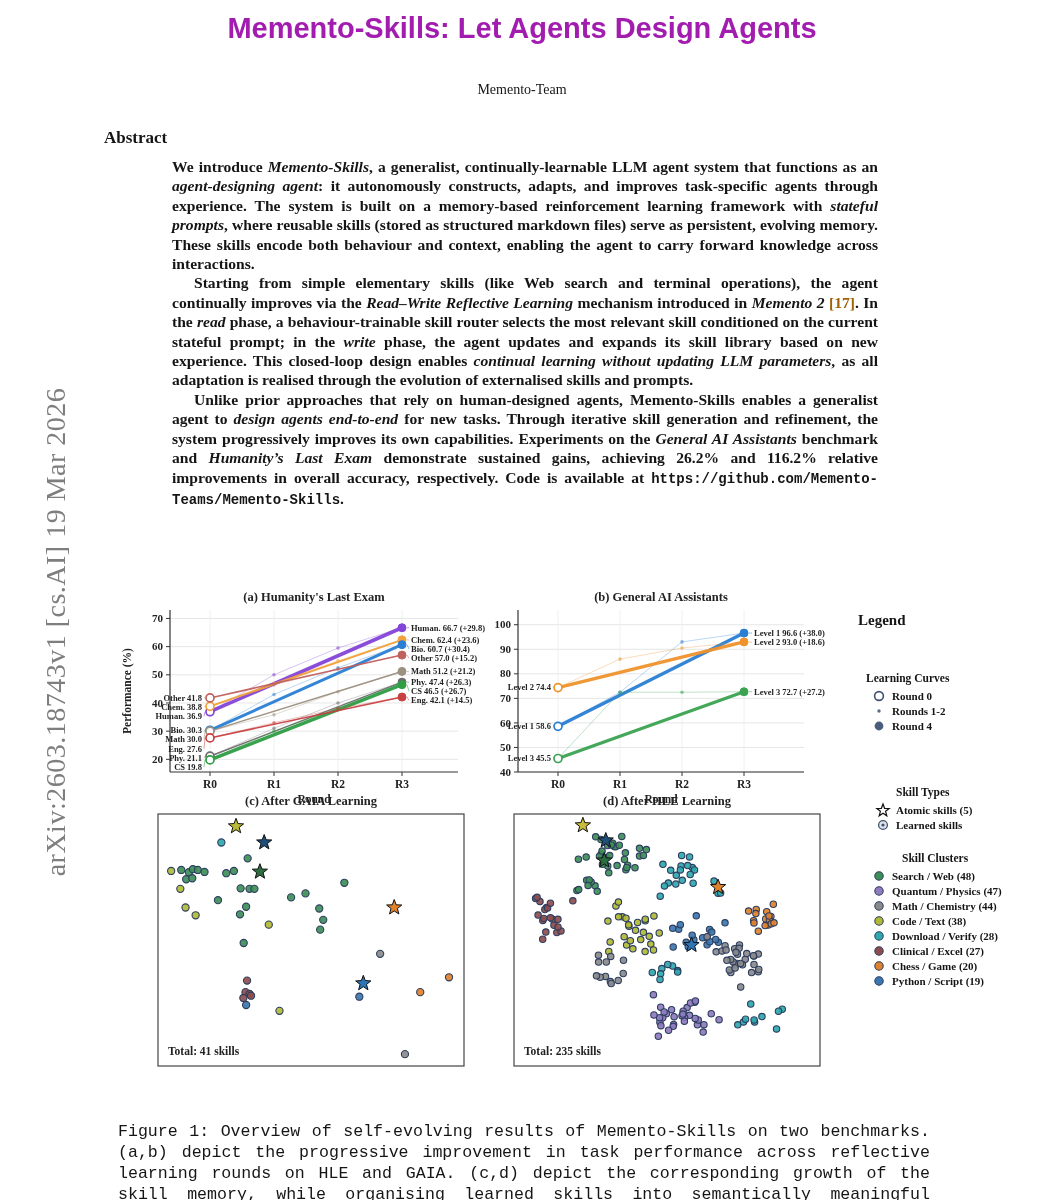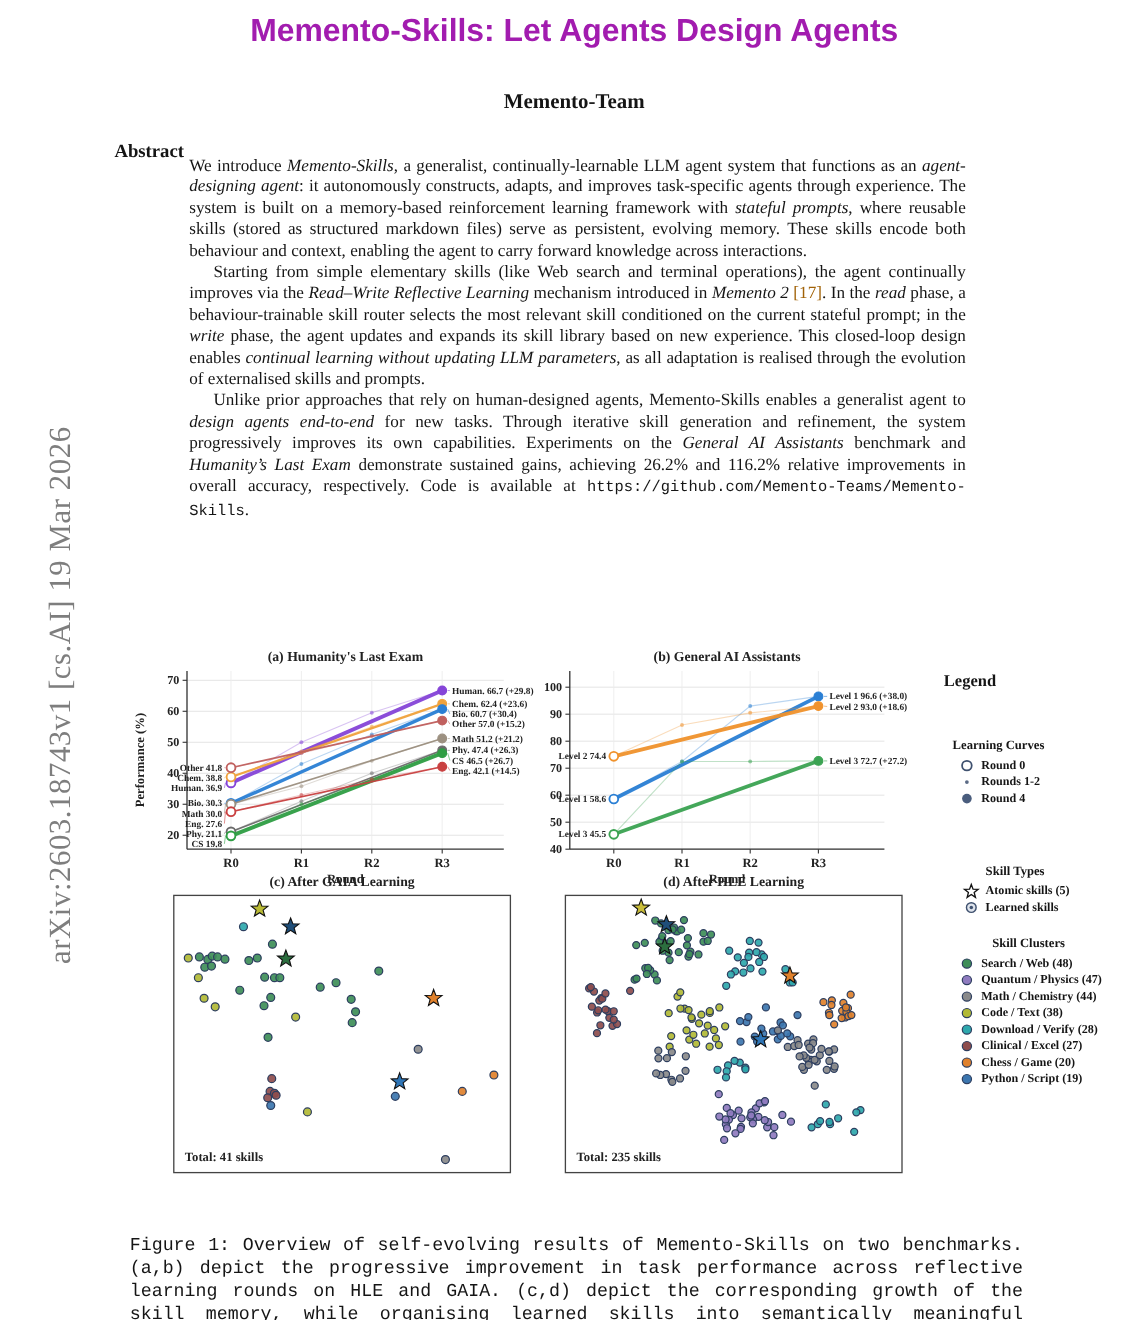--- a/index.html
+++ b/index.html
@@ -2,23 +2,23 @@
 <html><head>
 <meta charset="utf-8">
 <style>
   html,body{margin:0;padding:0;background:#ffffff;}
   .page{position:relative;width:1044px;height:1200px;background:#ffffff;overflow:hidden;
         font-family:"Liberation Serif",serif;color:#151515;}
   .watermark{position:absolute;left:56px;top:632px;transform:translate(-50%,-50%) rotate(-90deg);
         transform-origin:center;white-space:nowrap;font-size:28px;color:#7e7e7e;letter-spacing:.5px;}
   .title{position:absolute;top:12px;left:100px;width:844px;margin:0;text-align:center;
         font-family:"Liberation Sans",sans-serif;font-weight:bold;font-size:29px;color:#a21caf;}
-  .team{position:absolute;top:82px;left:100px;width:844px;text-align:center;font-weight:bold;font-size:19px;}
+  .team{position:absolute;top:82px;left:100px;width:844px;text-align:center;font-weight:normal;font-size:14px;}
   .abs-head{position:absolute;top:128px;left:104px;width:844px;text-align:left;font-weight:bold;font-size:17px;}
-  .abstract{position:absolute;top:141px;left:172px;width:706px;font-size:15.6px;line-height:19.4px;text-align:justify;}
+  .abstract{position:absolute;top:157px;left:172px;width:706px;font-size:15.6px;line-height:19.4px;text-align:justify;font-weight:bold;}
   .abstract p{margin:0;}
   .abstract p.ind{text-indent:22px;}
   .seg-i{font-style:italic;}
   .seg-tt{font-family:"Liberation Mono",monospace;font-size:14px;}
   .seg-link{color:#a16207;}
   .caption{position:absolute;top:1121px;left:118px;width:812px;margin:0;font-size:16.6px;line-height:21px;text-align:justify;font-family:Liberation Mono, monospace;}
   svg{position:absolute;overflow:visible;}
   svg text{font-family:"Liberation Serif",serif;font-weight:bold;fill:#222;}
   #chart-a{left:118px;top:588px;}
   #chart-b{left:492px;top:588px;}

